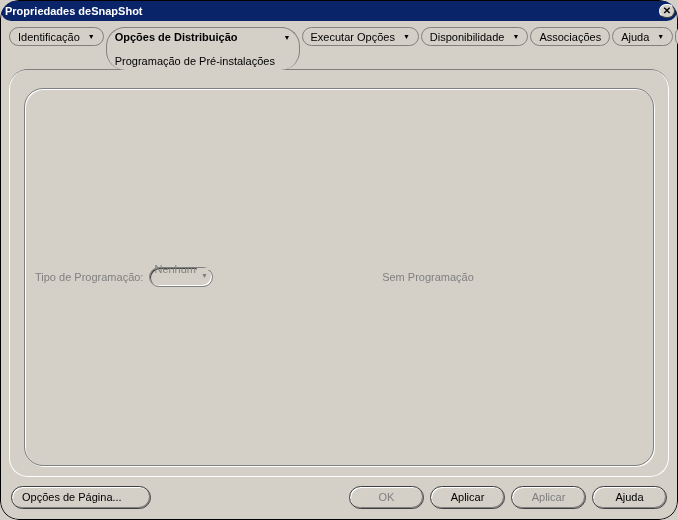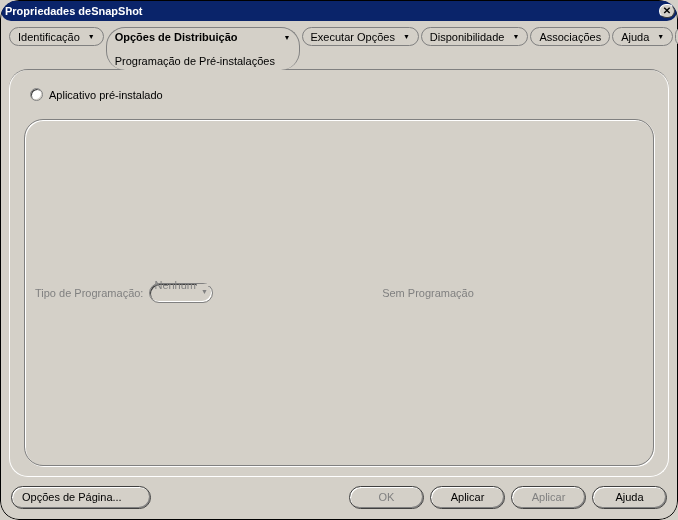--- a/index.html
+++ b/index.html
@@ -248,24 +248,20 @@
     <div class="tab-scroll">
       <div class="arrow">
         <span>◄</span>
       </div>
 
     </div>
   </div>
 
   <div class="content">
     <div class="inner">
-      <div class="checkbox-row">
-        <div class="checkbox"></div>
-        <span>Aplicativo pré-instalado</span>
-      </div>
 
       <div class="group">
         <div class="field-row">
           <span class="field-label">Tipo de Programação:</span>
           <div class="combo">
             <span>Nenhum</span>
             <div class="combo-btn">
               <span>▼</span>
             </div>
           </div>

